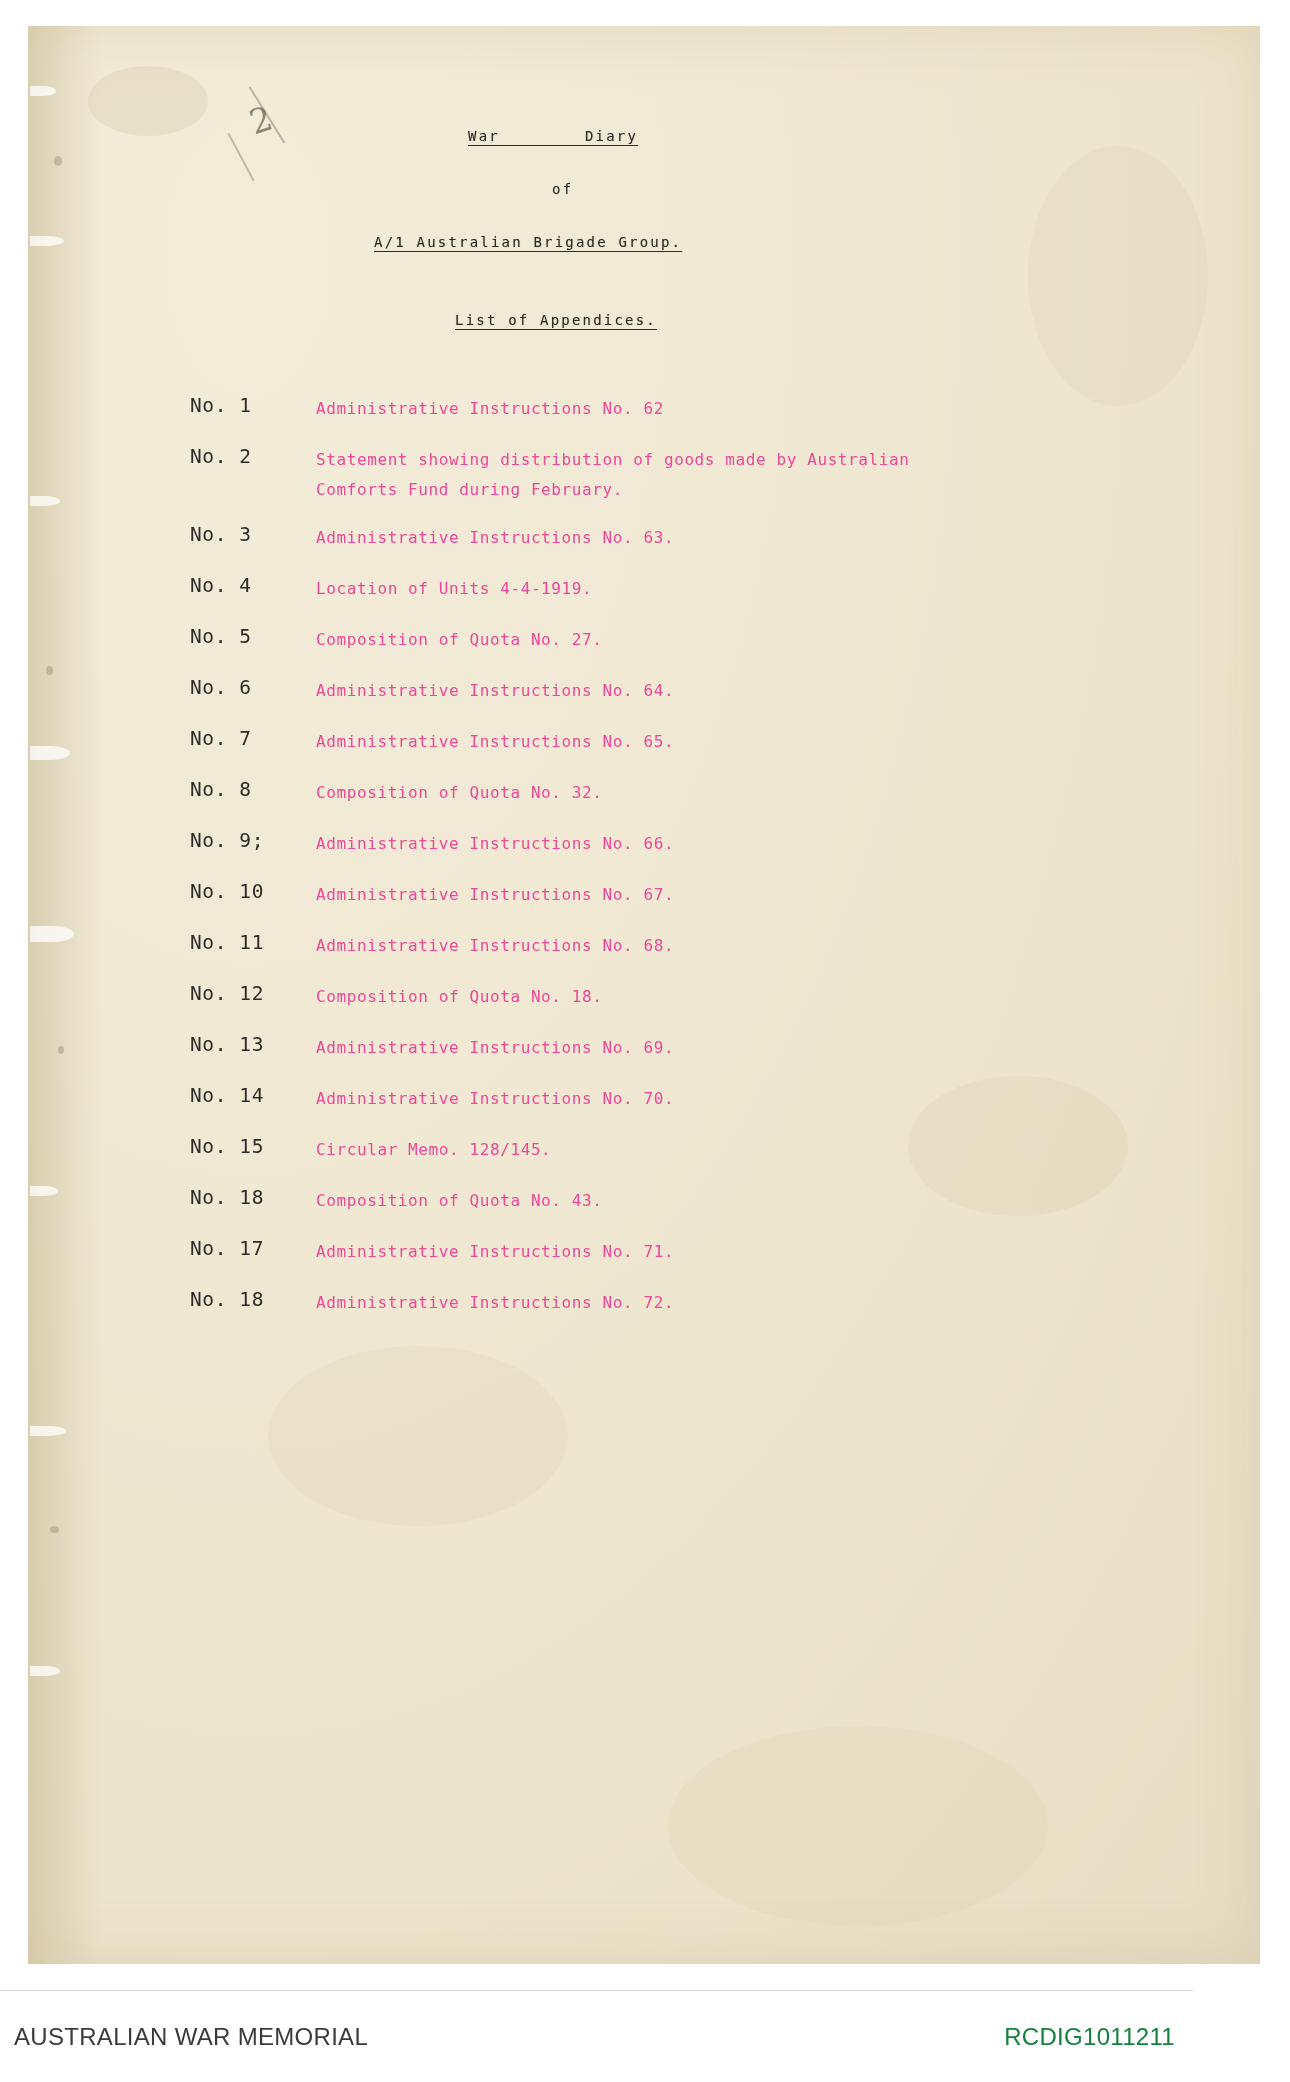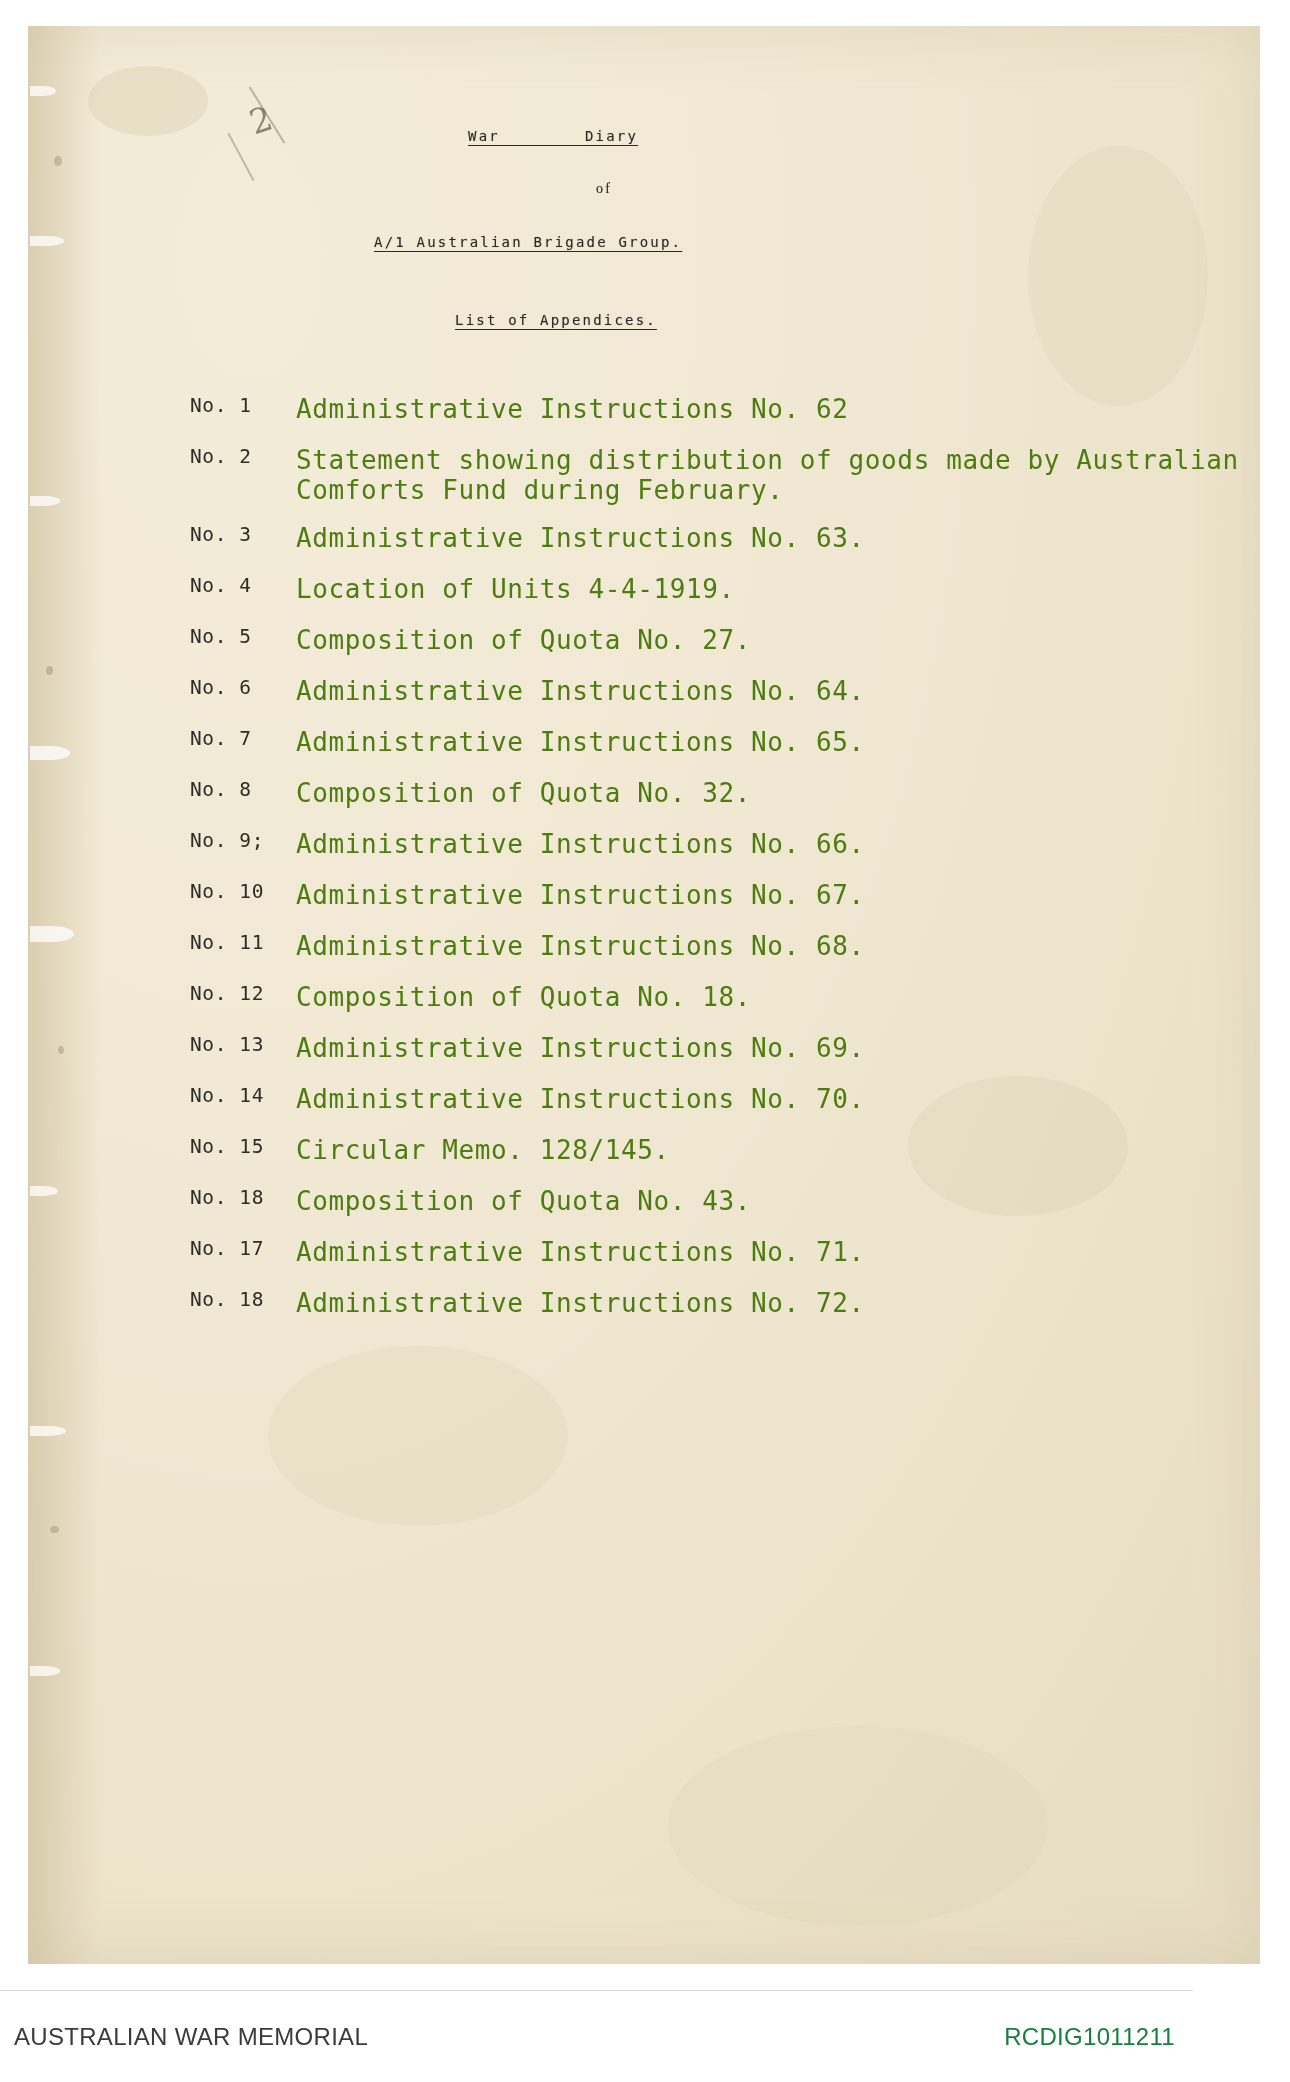--- a/index.html
+++ b/index.html
@@ -81,21 +81,21 @@
   .hdr {
     font-size: 14px;
     letter-spacing: 2.2px;
   }
   .underline {
     text-decoration: underline;
     text-underline-offset: 4px;
   }
 
   #title-war     { left: 468px; top: 128px; }
-  #title-of      { left: 596px; top: 181px; font-family: Liberation Serif, serif; }
+  #title-of      { left: 552px; top: 181px; }
   #title-unit    { left: 374px; top: 234px; }
   #title-list    { left: 455px; top: 312px; }
 
   
   #pencil-num {
     position: absolute;
     left: 250px;
     top: 100px;
     font-family: "DejaVu Serif", serif;
     font-size: 34px;
@@ -133,25 +133,25 @@
     position: absolute;
     left: 190px;
     font-family: "DejaVu Sans Mono", monospace;
     font-size: 19.5px;
     letter-spacing: 0.6px;
     color: #2c2c29;
     white-space: pre;
   }
   .row .desc {
     position: absolute;
-    left: 296px;
+    left: 316px;
     font-family: "DejaVu Sans Mono", monospace;
-    font-size: 26px;
+    font-size: 16px;
     letter-spacing: 0.6px;
-    color: #4d7c0f;
+    color: #ec4899;
     white-space: pre;
     line-height: 30px;
   }
 
   
   #footer {
     position: absolute;
     left: 0;
     top: 1990px;
     width: 1193px;

